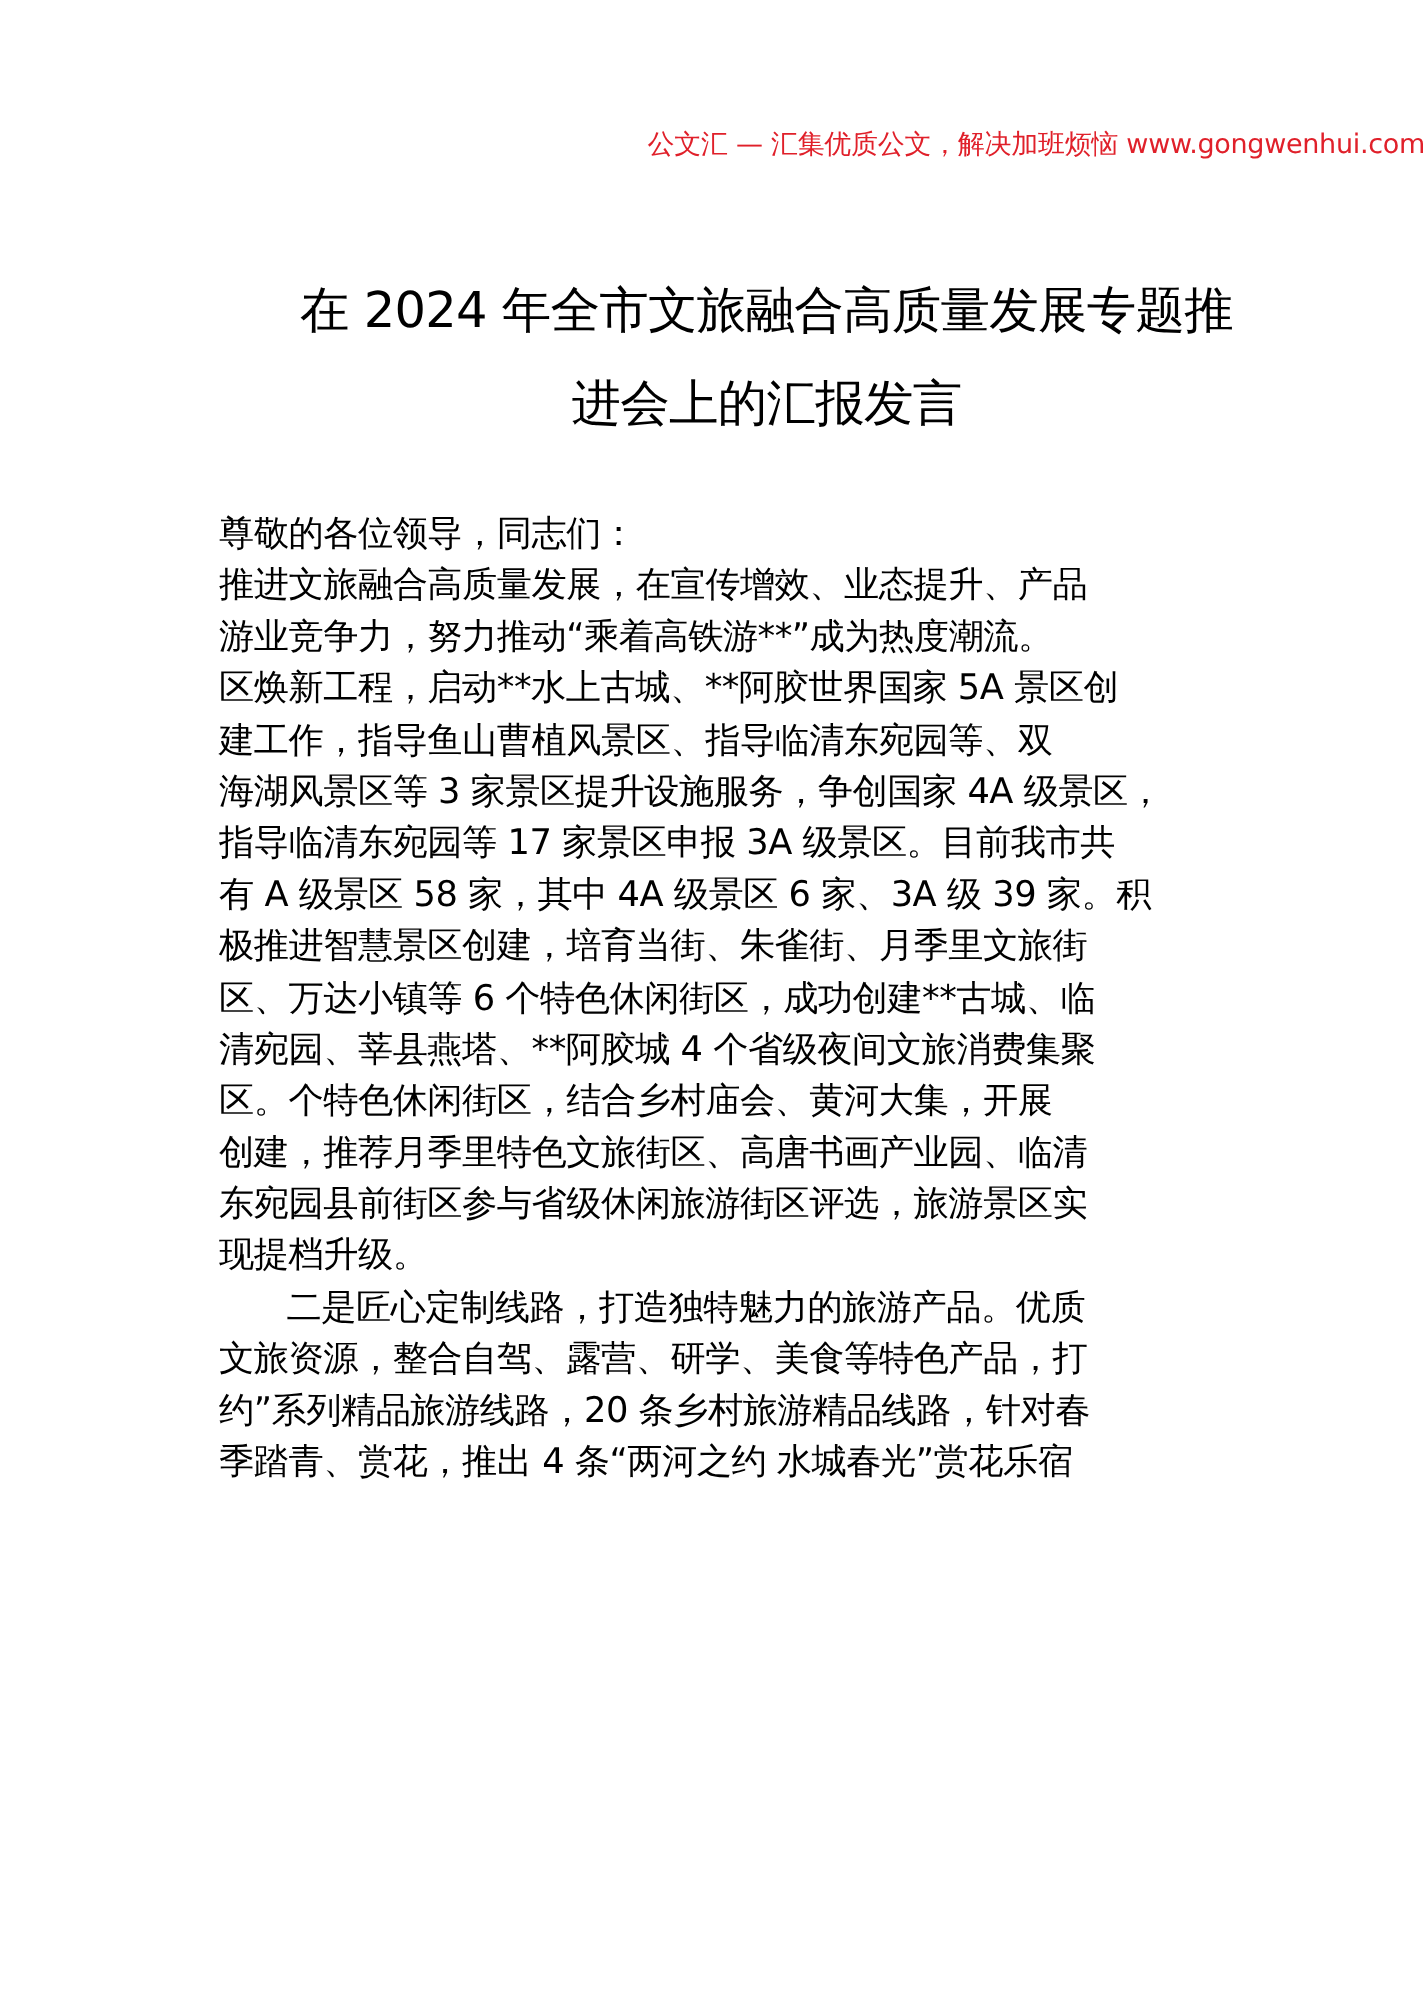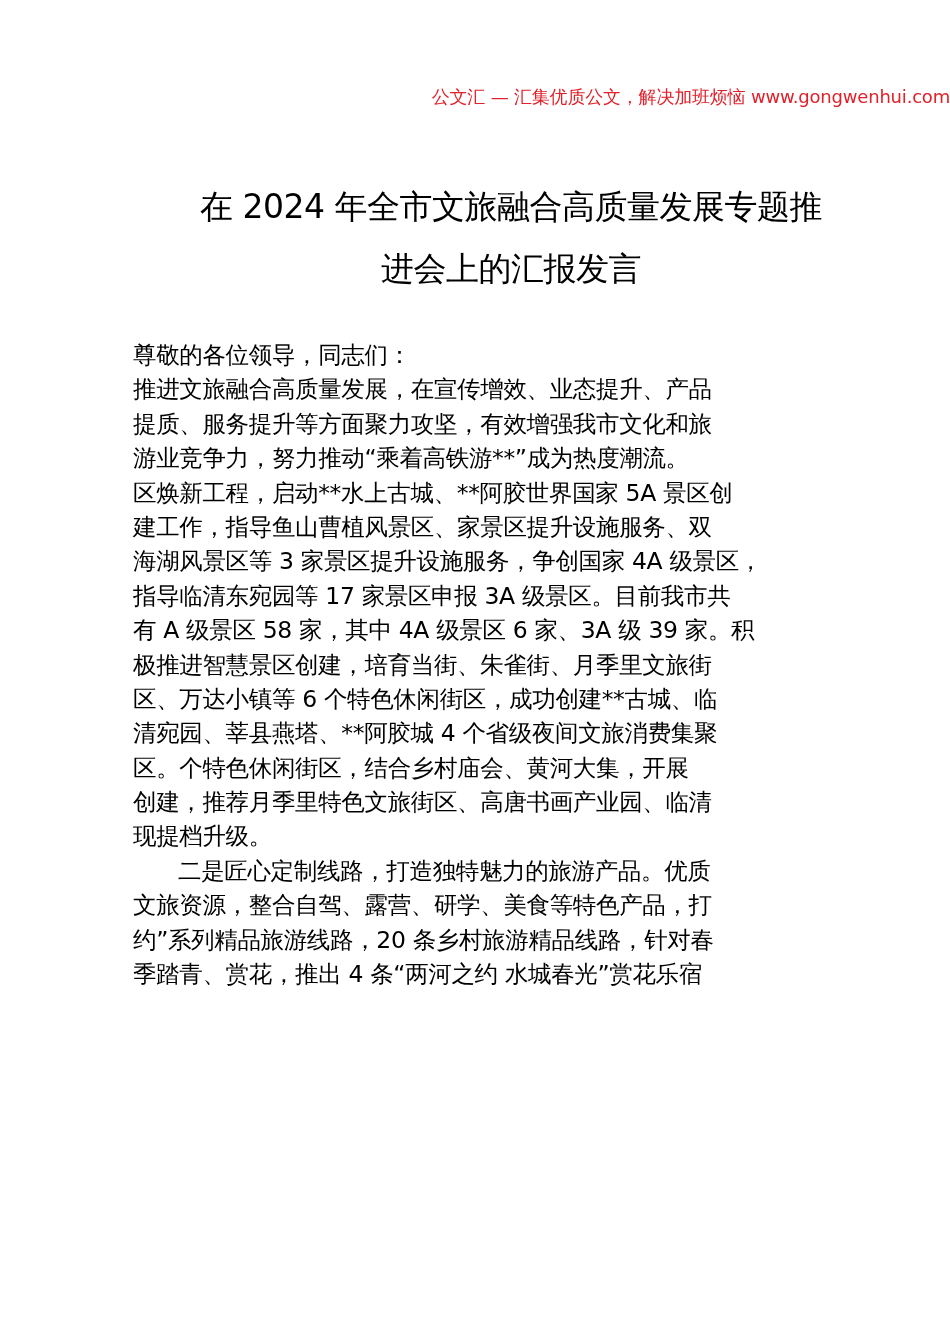--- a/index.html
+++ b/index.html
@@ -39,21 +39,21 @@
       letter-spacing: -0.5px;
       margin-left: 36px;
     }
     .doc-title .title-line {
       display: block;
       white-space: nowrap;
     }
     .doc-body {
       position: absolute;
       top: 338px;
-      left: 133px;
+      left: 146px;
       width: 700px;
       font-size: 23.5px;
       line-height: 34.4px;
       color: #000000;
     }
     .doc-body .line {
       display: block;
       white-space: nowrap;
       height: 34.4px;
       letter-spacing: -0.35px;
@@ -69,32 +69,32 @@
 
 <div class="doc-title">
   <span class="title-line">在 2024 年全市文旅融合高质量发展专题推</span>
   <span class="title-line">进会上的汇报发言</span>
 </div>
 
 <div class="doc-body">
   <span class="line">尊敬的各位领导，同志们：</span>
 
   <span class="line">推进文旅融合高质量发展，在宣传增效、业态提升、产品</span>
-  <span class="line">提质、服务提升等方面聚力攻坚，有效增强我市文化和旅</span>
   <span class="line">游业竞争力，努力推动“乘着高铁游**”成为热度潮流。</span>
 
   <span class="line">区焕新工程，启动**水上古城、**阿胶世界国家 5A 景区创</span>
-  <span class="line">建工作，指导鱼山曹植风景区、家景区提升设施服务、双</span>
+  <span class="line">建工作，指导鱼山曹植风景区、指导临清东宛园等、双</span>
   <span class="line">海湖风景区等 3 家景区提升设施服务，争创国家 4A 级景区，</span>
   <span class="line">指导临清东宛园等 17 家景区申报 3A 级景区。目前我市共</span>
   <span class="line">有 A 级景区 58 家，其中 4A 级景区 6 家、3A 级 39 家。积</span>
   <span class="line">极推进智慧景区创建，培育当街、朱雀街、月季里文旅街</span>
   <span class="line">区、万达小镇等 6 个特色休闲街区，成功创建**古城、临</span>
   <span class="line">清宛园、莘县燕塔、**阿胶城 4 个省级夜间文旅消费集聚</span>
   <span class="line">区。个特色休闲街区，结合乡村庙会、黄河大集，开展</span>
   <span class="line">创建，推荐月季里特色文旅街区、高唐书画产业园、临清</span>
+  <span class="line">东宛园县前街区参与省级休闲旅游街区评选，旅游景区实</span>
   <span class="line">现提档升级。</span>
 
   <span class="line indent">二是匠心定制线路，打造独特魅力的旅游产品。优质</span>
   <span class="line">文旅资源，整合自驾、露营、研学、美食等特色产品，打</span>
   <span class="line">约”系列精品旅游线路，20 条乡村旅游精品线路，针对春</span>
   <span class="line">季踏青、赏花，推出 4 条“两河之约 水城春光”赏花乐宿</span>
 </div>
 
 </body></html>

